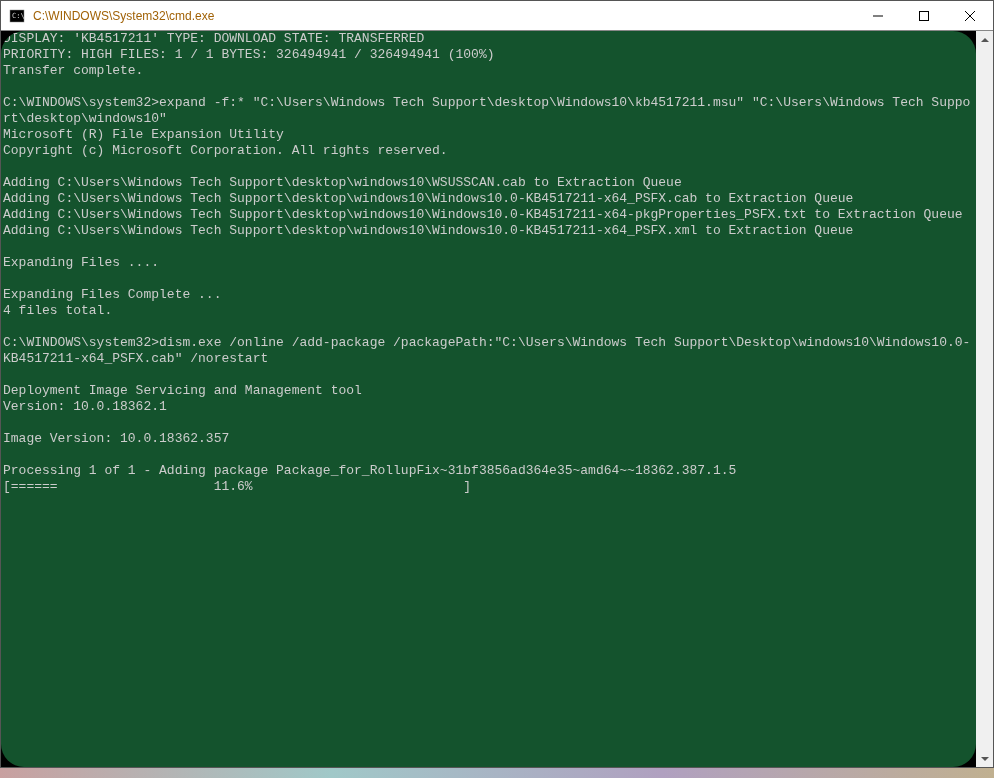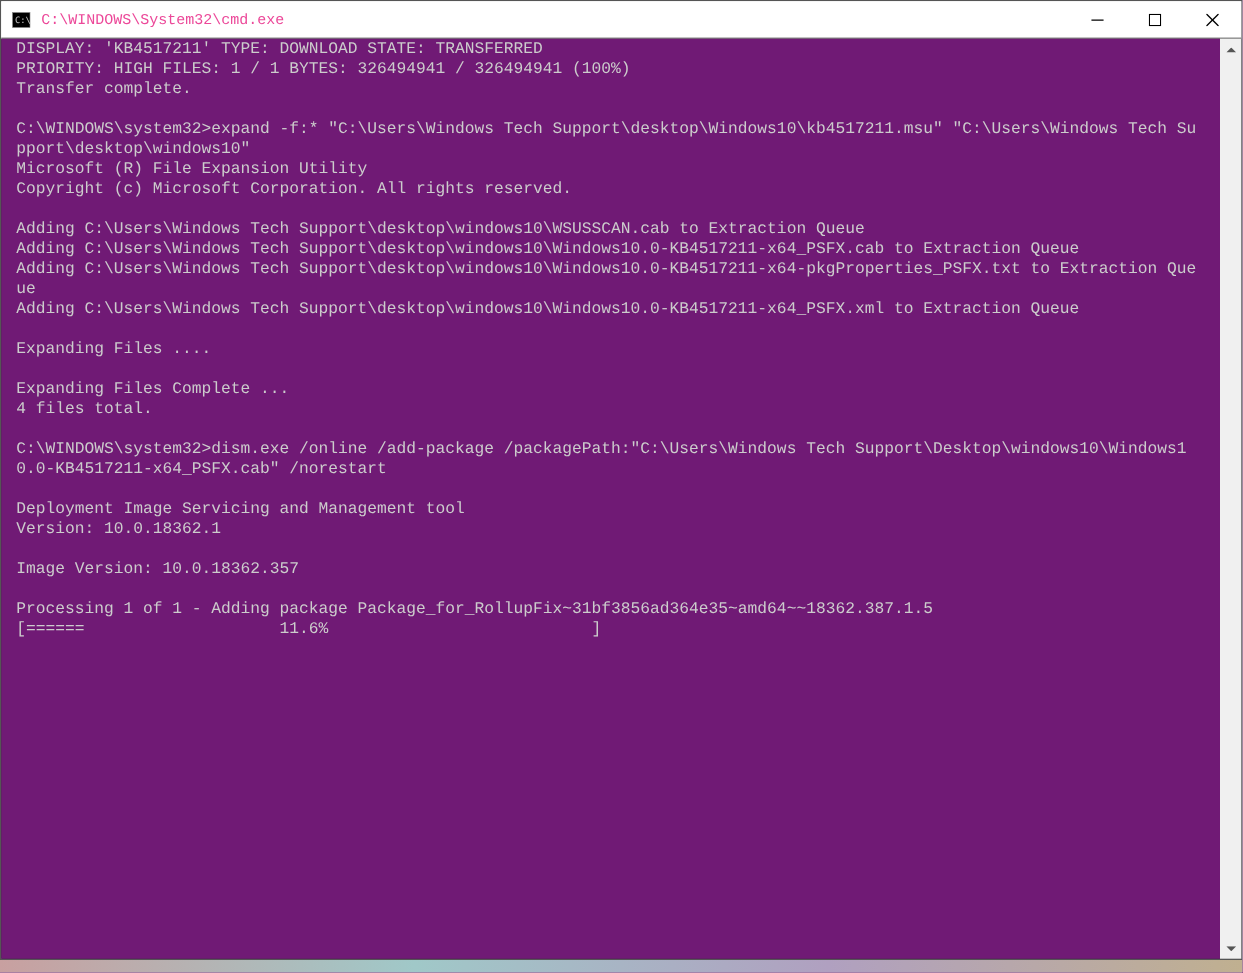--- a/index.html
+++ b/index.html
@@ -34,22 +34,22 @@
       height: 16px;
       margin-left: 8px;
       margin-right: 8px;
       display: inline-flex;
       align-items: center;
       justify-content: center;
     }
     .titlebar-title {
       flex: 1;
       font-size: 12px;
-      color: #ec4899;
-      font-family: Liberation Mono, monospace;
+      color: #a16207;
+      font-family: Liberation Sans, sans-serif;
     }
     .win-controls {
       display: flex;
       height: 100%;
     }
     .win-btn {
       width: 46px;
       height: 100%;
       display: flex;
       align-items: center;
@@ -58,29 +58,30 @@
       color: #000;
       cursor: pointer;
     }
     .terminal-wrapper {
       flex: 1;
       display: flex;
       background: #000;
     }
     .terminal {
       flex: 1;
-      background: #701a75;
+      background: #14532d;
       color: #ccc;
       font-family: Consolas, 'Courier New', monospace;
       font-size: 13px;
       line-height: 16px;
-      padding: 0 12px;
+      padding: 0 2px;
       white-space: pre-wrap;
       word-break: break-all;
       overflow: hidden;
+      border-radius: 23px;
     }
     .scrollbar {
       width: 17px;
       background: #f0f0f0;
       position: relative;
     }
     .scroll-up, .scroll-down {
       height: 17px;
       display: flex;
       align-items: center;

